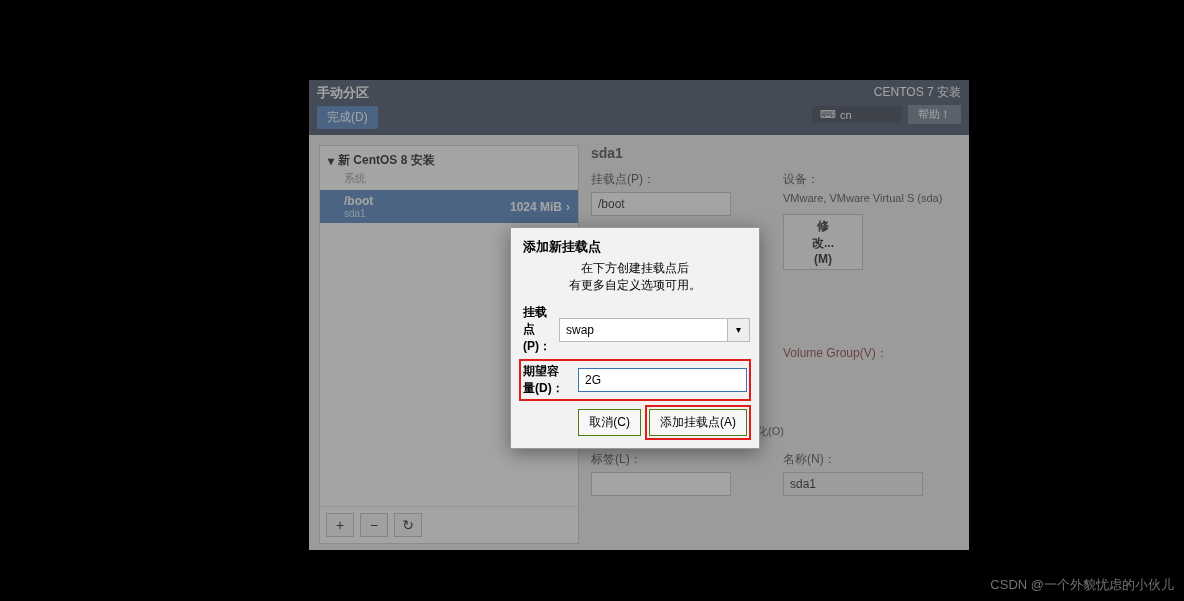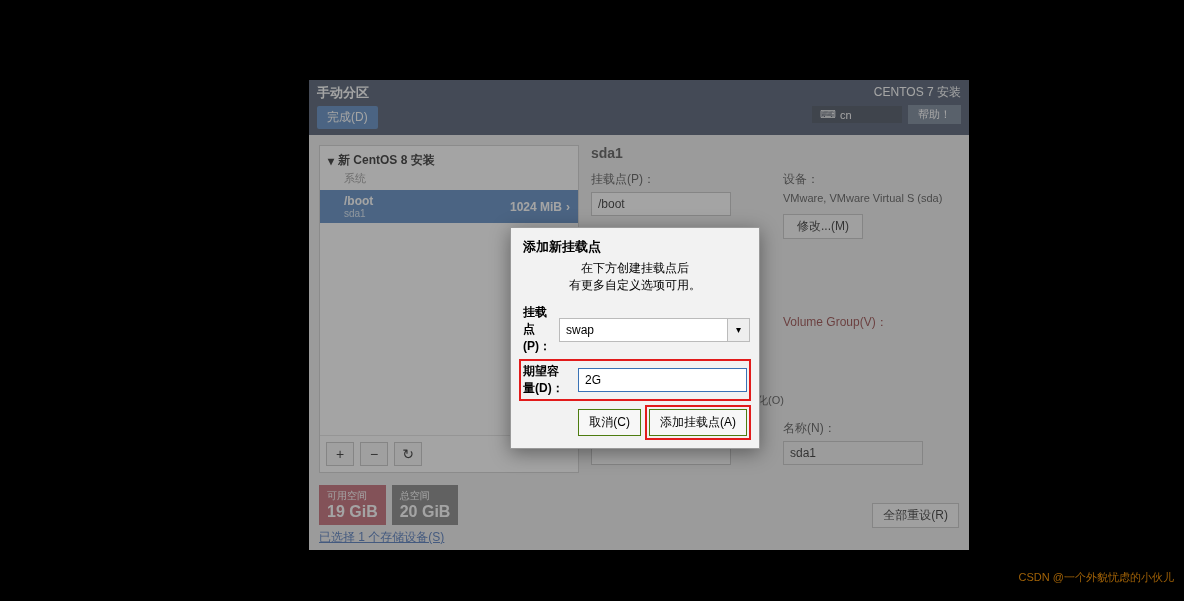--- a/index.html
+++ b/index.html
@@ -33,21 +33,21 @@
   .part-size { font-size: 12px; font-weight: 700; display: flex; align-items: center; gap: 4px; }
   .part-size .chev { font-size: 12px; }
   .btn-row { display: flex; gap: 6px; padding: 6px; border-top: 1px solid #ddd; }
   .sq-btn { width: 28px; height: 24px; border: 1px solid #bbb; background: #f7f7f7; font-size: 14px; cursor: pointer; }
   .right-col { flex: 1; padding: 0 4px; font-size: 12px; color: #333; }
   .rc-title { font-size: 14px; font-weight: 600; margin-bottom: 10px; }
   .form-row { display: flex; gap: 20px; margin-bottom: 8px; }
   .form-block { display: flex; flex-direction: column; gap: 4px; flex: 1; }
   .lbl { font-size: 12px; }
   .txt-input { border: 1px solid #bbb; padding: 4px 6px; height: 24px; background: #fff; font-size: 12px; width: 140px; }
-  .small-btn { border: 1px solid #bbb; background: #f7f7f7; padding: 3px 10px; font-size: 12px; cursor: pointer; }
+  .small-btn { border: 1px solid #bbb; background: #f7f7f7; padding: 3px 28px; font-size: 12px; cursor: pointer; font-weight: bold; }
   
   .bottom { display: flex; justify-content: space-between; align-items: center; padding: 6px 10px 10px 10px; }
   .space-boxes { display: flex; gap: 6px; }
   .space-box { background: #6c6c6c; color: #fff; padding: 4px 8px; font-size: 10px; text-align: left; }
   .space-box .big { font-size: 16px; font-weight: 600; }
   .store-link { color: #2a5bad; font-size: 12px; text-decoration: underline; margin-top: 4px; display: inline-block;}
   
   .dialog {
     position: absolute; z-index: 5; left: 510px; top: 227px; width: 250px;
     background: #f2f2f2; border: 1px solid #999; padding: 10px 12px 12px 12px;
@@ -58,21 +58,21 @@
   .dlg-row { display: flex; align-items: center; gap: 8px; margin-bottom: 8px; }
   .dlg-row .lbl { width: 72px; font-size: 12px; font-weight: 600; }
   .dlg-combo { flex: 1; display: flex; }
   .dlg-combo input { flex: 1; border: 1px solid #bbb; padding: 3px 6px; height: 24px; background: #fff; font-size: 12px; }
   .dlg-combo .dd { width: 22px; height: 24px; border: 1px solid #bbb; border-left: none; background: #eee; font-size: 10px; cursor: pointer; }
   .hl-red { border: 2px solid #e21b1b; padding: 2px; margin: -4px -4px 4px -4px; }
   .dlg-row.hl-red { margin-bottom: 8px; }
   .dlg-btn-row { display: flex; justify-content: flex-end; gap: 8px; }
   .dlg-btn { border: 1px solid #4d7c0f; background: #f7f7f7; padding: 4px 10px; font-size: 12px; cursor: pointer; }
   .dlg-btn.hl { outline: 2px solid #e21b1b; outline-offset: 2px; }
-  .watermark { position: absolute; right: 10px; bottom: 16px; color: #a16207; font-size: 11px; }
+  .watermark { position: absolute; right: 10px; bottom: 7px; color: #737373; font-size: 13px; }
 </style>
 </head>
 <body>
 
 <div class="installer">
   <div class="hdr">
     <div class="hdr-left">
       <div class="hdr-title">手动分区</div>
       <button class="done-btn">完成(D)</button>
     </div>
@@ -161,36 +161,20 @@
           <input class="txt-input" value="" style="">
         </div>
         <div class="form-block">
           <span class="lbl">名称(N)：</span>
           <input class="txt-input" style="background: rgb(238, 238, 238);" value="sda1">
         </div>
       </div>
     </div>
   </div>
 
-  <div class="bottom">
-    <div>
-      <div class="space-boxes">
-        <div class="space-box" style="background:#b54a57;">
-          <div>可用空间</div>
-          <div class="big">19 GiB</div>
-        </div>
-        <div class="space-box">
-          <div>总空间</div>
-          <div class="big">20 GiB</div>
-        </div>
-      </div>
-      <a href="#" class="store-link">已选择 1 个存储设备(S)</a>
-    </div>
-    <button class="small-btn">全部重设(R)</button>
-  </div>
 
   <div class="dim-overlay"></div>
 </div>
 
 <div class="dialog">
   <div class="dlg-title">添加新挂载点</div>
   <div class="dlg-msg">
     <div>在下方创建挂载点后</div>
     <div>有更多自定义选项可用。</div>
   </div>

